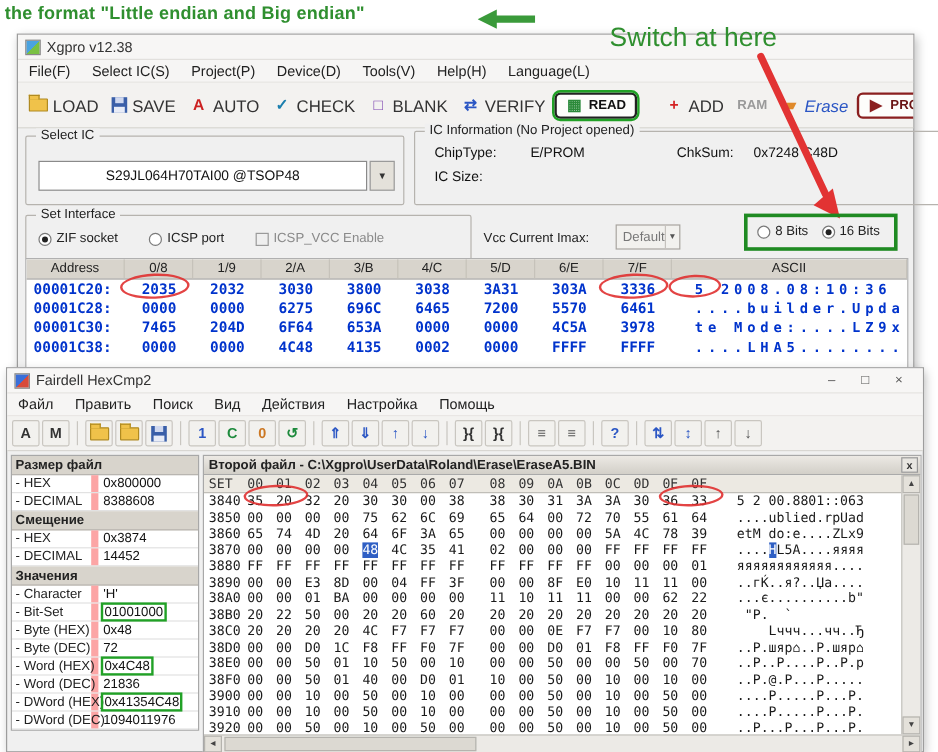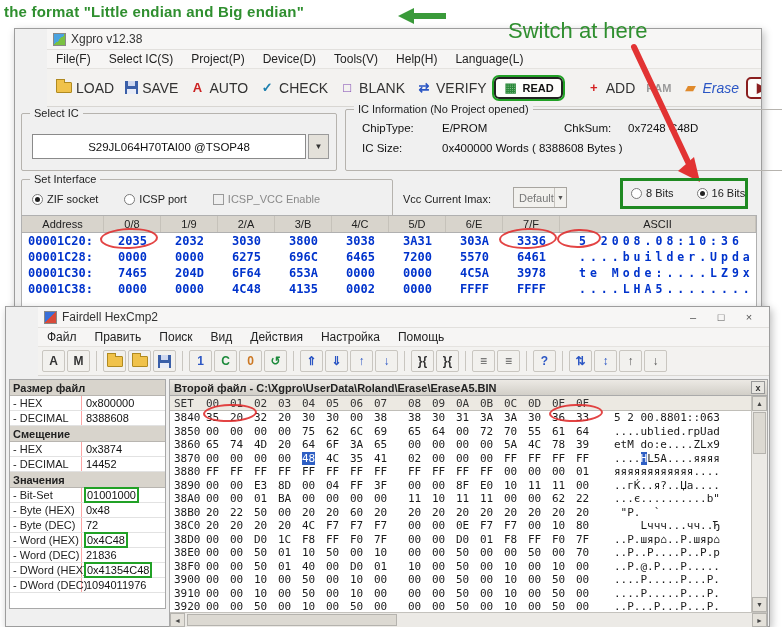--- a/index.html
+++ b/index.html
@@ -8,21 +8,21 @@
 #page{position:relative;width:782px;height:627px;background:#fff;overflow:hidden;}
 
 
 #annot-layer{position:absolute;left:0;top:0;width:782px;height:627px;pointer-events:none;z-index:60;}
 .note-top{position:absolute;left:4px;top:3px;font-size:15px;font-weight:600;color:#2f8f2f;letter-spacing:.2px;}
 .note-switch{position:absolute;left:508px;top:18px;font-size:22px;color:#2f8f2f;}
 .red-ellipse{position:absolute;border:2px solid rgba(224,48,48,.9);border-radius:50%;transform:rotate(-2deg);}
 .green-rect{position:absolute;border:3px solid #1f8a22;}
 
 
-.window{position:absolute;background:#f0f0f0;border:1px solid #9d9d9d;box-shadow:2px 3px 8px rgba(0,0,0,.25);padding-left:32px;}
+.window{position:absolute;background:#f0f0f0;border:1px solid #9d9d9d;box-shadow:2px 3px 8px rgba(0,0,0,.25);}
 #xgpro{left:14px;top:28px;width:748px;height:292px;z-index:10;}
 #hexcmp{left:5px;top:306px;width:765px;height:321px;z-index:20;}
 .titlebar{height:21px;display:flex;align-items:center;gap:5px;padding:0 6px;background:#f7f6f5;border-bottom:1px solid #e2e0dd;font-size:12px;color:#333;}
 .win-btns{margin-left:auto;display:flex;}
 .win-btn{width:28px;height:19px;display:flex;align-items:center;justify-content:center;font-size:11px;color:#555;}
 .menubar{height:19px;display:flex;align-items:center;background:#f6f5f4;font-size:12px;color:#222;border-bottom:1px solid #e5e3e0;}
 .menu-item{padding:0 9px;}
 .toolbar{display:flex;align-items:center;background:#f3f2f0;border-bottom:1px solid #d8d6d2;flex-wrap:nowrap;overflow:hidden;}
 #xg-toolbar{height:38px;padding:0 5px;gap:3px;}
 #hc-toolbar{height:29px;padding:0 4px;gap:2px;}
@@ -61,41 +61,41 @@
 .info-line{position:absolute;font-size:11.5px;color:#111;white-space:nowrap;}
 .radio-row{position:absolute;left:10px;top:13px;display:flex;align-items:center;gap:26px;font-size:11px;color:#222;}
 .radio,.check{display:inline-flex;align-items:center;gap:4px;text-align:center;}
 .radio .dot{width:11px;height:11px;border-radius:50%;border:1px solid #7a7a7a;background:#fff;position:relative;flex:none;}
 .radio.sel .dot::after{content:"";position:absolute;left:2px;top:2px;width:5px;height:5px;border-radius:50%;background:#222;}
 .check .box{width:11px;height:11px;border:1px solid #9a9a9a;background:#efefef;flex:none;}
 .check.disabled span{color:#8a8a8a;}
 .vcc-label{position:absolute;left:388px;top:164px;font-size:11px;color:#222;}
 .vcc-combo{position:absolute;left:498px;top:158px;width:54px;height:21px;border:1px solid #a8a5a0;background:#f2f1ee;display:flex;align-items:center;font-size:11px;color:#777;padding-left:5px;}
 .vcc-combo .arrow{margin-left:auto;width:16px;height:100%;border-left:1px solid #c5c2bd;display:flex;align-items:center;justify-content:center;font-size:7px;color:#555;}
-#bits-box{position:absolute;left:616px;top:158px;display:flex;gap:23px;font-size:11px;color:#222;}
+#bits-box{position:absolute;left:616px;top:158px;display:flex;gap:11px;font-size:11px;color:#222;}
 
 
 #xg-table{position:absolute;left:6px;top:186px;width:736px;bottom:2px;background:#fff;border:1px solid #b0b0b0;overflow:hidden;}
 .xg-hrow{display:grid;grid-template-columns:82px repeat(8,57px) 1fr;height:17px;background:#d8d4cc;border-bottom:1px solid #b0b0b0;font-size:11px;color:#222;}
 .xg-hcell{display:flex;align-items:center;justify-content:center;border-right:1px solid #c6c2ba;}
 .xg-row{display:grid;grid-template-columns:82px repeat(8,57px) 1fr;height:16px;font-family:"DejaVu Sans Mono",monospace;font-size:12px;font-weight:bold;color:#0033cc;}
 .xg-cell{display:flex;align-items:center;justify-content:center;white-space:pre;}
 .xg-addr{justify-content:flex-start;padding-left:6px;}
 .xg-ascii{justify-content:flex-start;padding-left:8px;font-size:11.5px;letter-spacing:4px;margin-left:11px;}
 
 
 .hbtn{width:23px;height:22px;border:1px solid #c9c6c0;background:#f2f1ee;border-radius:2px;display:flex;align-items:center;justify-content:center;flex:none;}
 .hglyph{font-size:12px;font-weight:bold;line-height:1;}
 .hsep{width:1px;height:20px;background:#c9c6c0;margin:0 4px;flex:none;}
 
 
 #hc-left{position:absolute;left:3px;top:72px;width:157px;height:230px;background:#fff;border:1px solid #a8a8a8;font-size:11px;overflow:hidden;}
 .lp-head{height:16px;background:#d8d4cc;border-b:1px;border-bottom:1px solid #b8b5b0;font-weight:bold;display:flex;align-items:center;padding-left:3px;color:#222;}
 .lp-row{height:15px;display:flex;border-bottom:1px solid #e2e2e2;}
-.lp-label{width:72px;padding-left:3px;border-right:1px solid #fca5a5;display:flex;align-items:center;color:#222;flex:none;white-space:nowrap;}
+.lp-label{width:72px;padding-left:3px;border-right:6px solid #fca5a5;display:flex;align-items:center;color:#222;flex:none;white-space:nowrap;}
 .lp-val{flex:1;padding-left:4px;display:flex;align-items:center;color:#111;white-space:nowrap;}
 .boxed{outline:2px solid #21a126;padding:0 1px;}
 #hc-right{position:absolute;left:163px;top:72px;width:599px;height:249px;background:#fff;border:1px solid #a8a8a8;overflow:hidden;}
 .file-head{height:16px;background:linear-gradient(#ece9e4,#d2cfc8);border-bottom:1px solid #aaa;display:flex;align-items:center;font-size:11px;font-weight:bold;color:#222;padding-left:4px;white-space:nowrap;}
 .fh-close{margin-left:auto;width:14px;height:13px;margin-right:2px;border:1px solid #999;background:#e8e6e1;font-size:9px;display:flex;align-items:center;justify-content:center;color:#333;flex:none;}
 .col-head{height:15px;background:#ece9e2;border-bottom:1px solid #c0beb8;font-family:"DejaVu Sans Mono",monospace;font-size:11px;color:#333;display:flex;align-items:center;}
 #hc-rows{position:absolute;left:0;top:31px;right:16px;bottom:15px;overflow:hidden;}
 .hx-row{height:13.5px;display:flex;align-items:center;font-family:"DejaVu Sans Mono",monospace;font-size:11px;color:#1a1a1a;}
 .hx-addr{width:36px;padding-left:4px;flex:none;}
 .hx-b{width:24px;flex:none;}
@@ -195,21 +195,20 @@
       </div>
     </div>
 
     <div class="group" id="g-info">
       <span class="glabel">IC Information (No Project opened)</span>
       <span class="info-line" style="left:16px;top:12px;">ChipType:</span>
       <span class="info-line" style="left:96px;top:12px;">E/PROM</span>
       <span class="info-line" style="left:218px;top:12px;">ChkSum:</span>
       <span class="info-line" style="left:282px;top:12px;">0x7248 C48D</span>
       <span class="info-line" style="left:16px;top:32px;">IC Size:</span>
-      <span class="info-line" style="left:96px;top:32px;">0x400000 Words ( 8388608 Bytes )</span>
     </div>
 
     <div class="group" id="g-setif">
       <span class="glabel">Set Interface</span>
       <div class="radio-row">
         <label class="radio sel">
           <span class="dot"></span>
           <span>ZIF socket</span>
         </label>
         <label class="radio">
@@ -421,20 +420,26 @@
           </span>
         </div>
         <div class="lp-row">
           <span class="lp-label">- DECIMAL</span>
           <span class="lp-val">
             <span>14452</span>
           </span>
         </div>
         <div class="lp-head">Значения</div>
         <div class="lp-row">
+          <span class="lp-label">- Character</span>
+          <span class="lp-val">
+            <span>'H'</span>
+          </span>
+        </div>
+        <div class="lp-row">
           <span class="lp-label">- Bit-Set</span>
           <span class="lp-val">
             <span class="boxed">01001000</span>
           </span>
         </div>
         <div class="lp-row">
           <span class="lp-label">- Byte (HEX)</span>
           <span class="lp-val">
             <span>0x48</span>
           </span>

